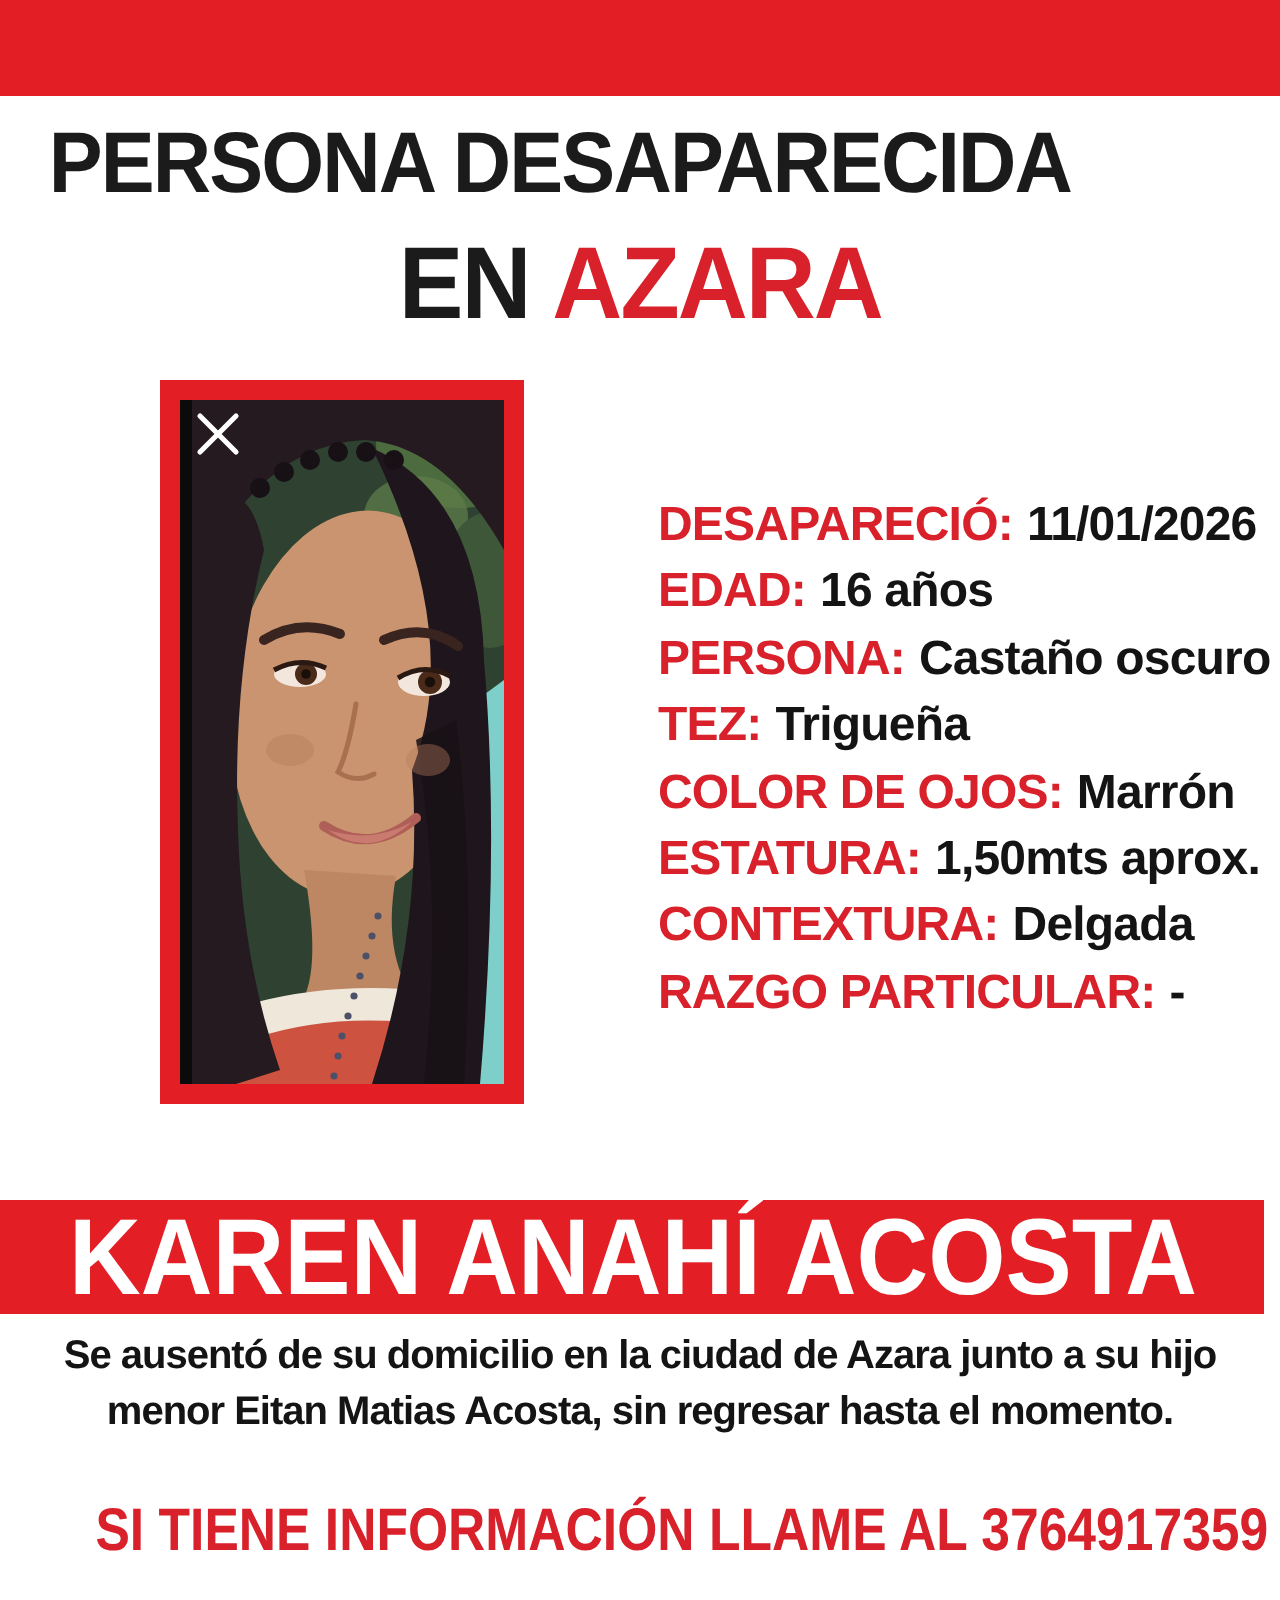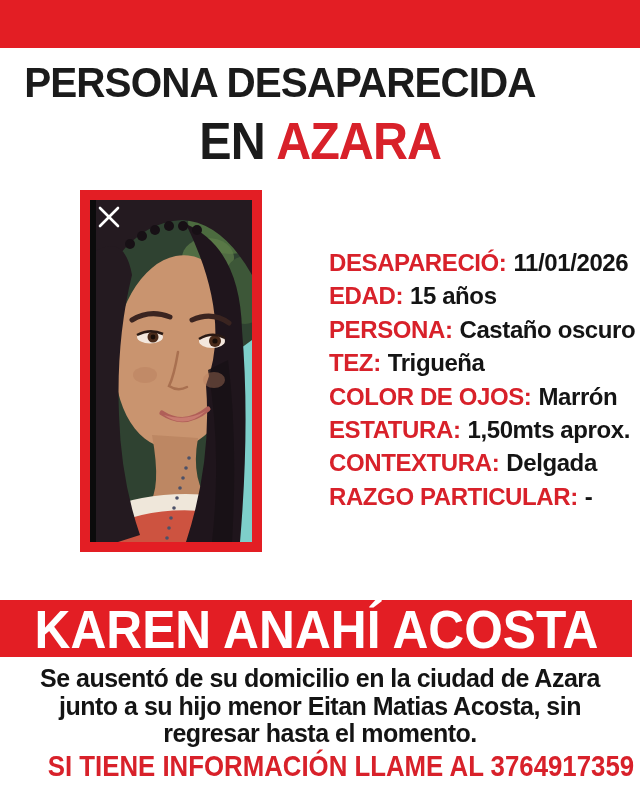--- a/index.html
+++ b/index.html
@@ -20,21 +20,21 @@
   .photo-frame .portrait{display:block;width:162px;height:342px;}
   .close-btn{position:absolute;left:7px;top:5px;width:24px;height:24px;cursor:pointer;}
 
   .details{position:absolute;left:329px;top:246px;font-weight:bold;font-size:24px;line-height:33.4px;letter-spacing:-0.4px;white-space:nowrap;}
   .details .lbl{color:var(--label-red,#d8212a);margin-right:7px;text-align:center;}
   .details .val{color:#141414;margin-top:16px;}
 
   .name-banner{position:absolute;left:0;top:600px;width:632px;height:57px;background:var(--band-red,#e31e24);display:flex;align-items:center;justify-content:center;}
   .name-banner .txt{color:#ffffff;font-weight:bold;font-size:54px;transform:scaleX(.92);white-space:nowrap;}
 
-  .description{position:absolute;left:20px;top:665px;width:600px;text-align:center;font-weight:bold;font-size:25px;line-height:27.5px;letter-spacing:-0.5px;color:#141414;}
+  .description{position:absolute;left:20px;top:665px;width:600px;text-align:center;font-weight:bold;font-size:20px;line-height:27.5px;letter-spacing:-0.5px;color:#141414;}
 
   .contact{position:absolute;left:0;top:749px;width:536px;text-align:center;}
   .contact .txt{display:inline-block;color:var(--label-red,#d8212a);font-weight:bold;font-size:30px;transform:scaleX(.86);white-space:nowrap;}
 </style>
 </head>
 <body>
 
 <div class="poster">
 
   <div class="top-band"></div>
@@ -109,21 +109,21 @@
       <rect x="0" y="0" width="6" height="342" fill="#0b0b0b"></rect>
     </svg>
     <svg class="close-btn" viewBox="0 0 24 24" xmlns="http://www.w3.org/2000/svg">
       <line x1="3" y1="3" x2="21" y2="21" stroke="#ffffff" stroke-width="2.6" stroke-linecap="round"></line>
       <line x1="21" y1="3" x2="3" y2="21" stroke="#ffffff" stroke-width="2.6" stroke-linecap="round"></line>
     </svg>
   </div>
 
   <div class="details">
     <div class="detail-row"><span class="lbl">DESAPARECIÓ:</span><span class="val">11/01/2026</span></div>
-    <div class="detail-row"><span class="lbl">EDAD:</span><span class="val">15 años</span></div>
+    <div class="detail-row"><span class="lbl">EDAD:</span><span class="val">16 años</span></div>
     <div class="detail-row"><span class="lbl">PERSONA:</span><span class="val">Castaño oscuro</span></div>
     <div class="detail-row"><span class="lbl">TEZ:</span><span class="val">Trigueña</span></div>
     <div class="detail-row"><span class="lbl">COLOR DE OJOS:</span><span class="val">Marrón</span></div>
     <div class="detail-row"><span class="lbl">ESTATURA:</span><span class="val">1,50mts aprox.</span></div>
     <div class="detail-row"><span class="lbl">CONTEXTURA:</span><span class="val">Delgada</span></div>
     <div class="detail-row"><span class="lbl">RAZGO PARTICULAR:</span><span class="val">-</span></div>
   </div>
 
   <div class="name-banner">
     <span class="txt">KAREN ANAHÍ ACOSTA</span>

